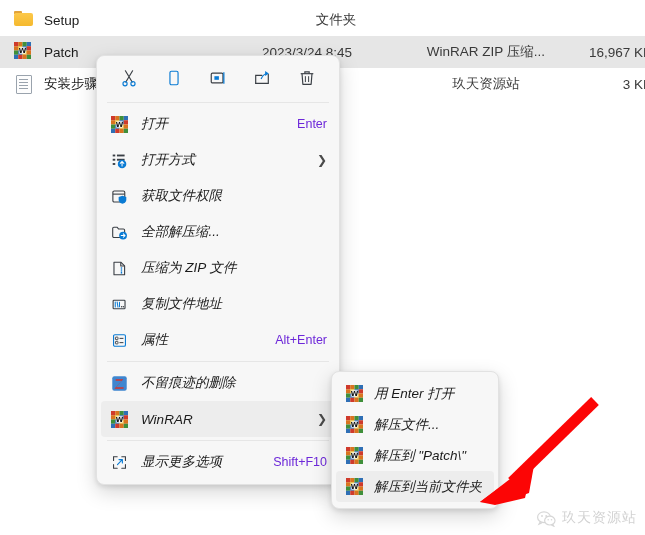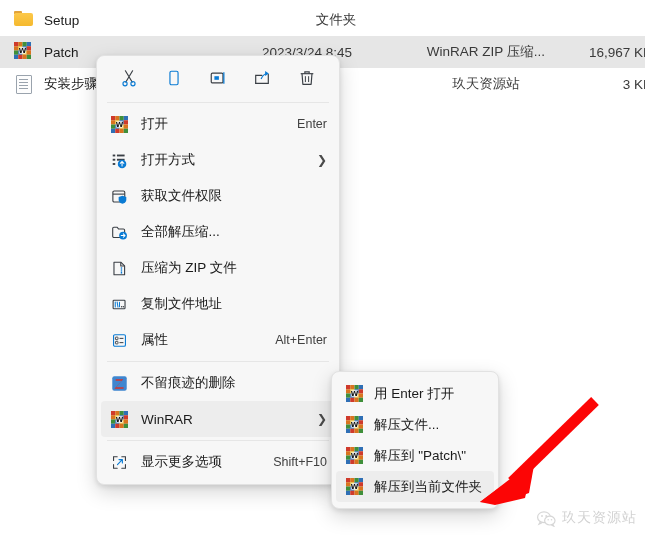--- a/index.html
+++ b/index.html
@@ -59,22 +59,22 @@
   .tb-btn{width:30px;height:30px;display:flex;align-items:center;justify-content:center;border-radius:4px;}
   .menu-sep{height:1px;background:#e6e6e6;margin:3px 10px;}
   .menu-item{
     display:flex;align-items:center;height:36px;
     margin:0 4px;border-radius:4px;padding:0 8px 0 8px;
     box-sizing:border-box;position:relative;
     font-size:13.5px;color:#1b1b1b;
   }
   .menu-item.highlight{background:#ededed;}
   .mi-icon{width:20px;height:20px;flex:0 0 auto;margin-right:12px;position:relative;display:flex;align-items:center;justify-content:center;}
-  .mi-label{flex:1 1 auto;white-space:nowrap;}
-  .mi-accel{flex:0 0 auto;color:#404040;font-size:12.5px;padding-left:8px;}
+  .mi-label{flex:1 1 auto;white-space:nowrap;font-style:italic;}
+  .mi-accel{flex:0 0 auto;color:#6d28d9;font-size:12.5px;padding-left:8px;}
   .mi-chevron{flex:0 0 auto;color:#4a4a4a;font-size:12px;padding-left:8px;line-height:1;}
 
   
   #submenu{
     position:absolute;left:331px;top:371px;width:168px;
     background:#f7f7f7;border:1px solid #e2e2e2;border-radius:8px;
     box-shadow:0 7px 20px rgba(0,0,0,.17),0 2px 5px rgba(0,0,0,.10);
     padding:6px 0;box-sizing:border-box;
   }
   #submenu .menu-item{height:31px;font-size:13.5px;}

